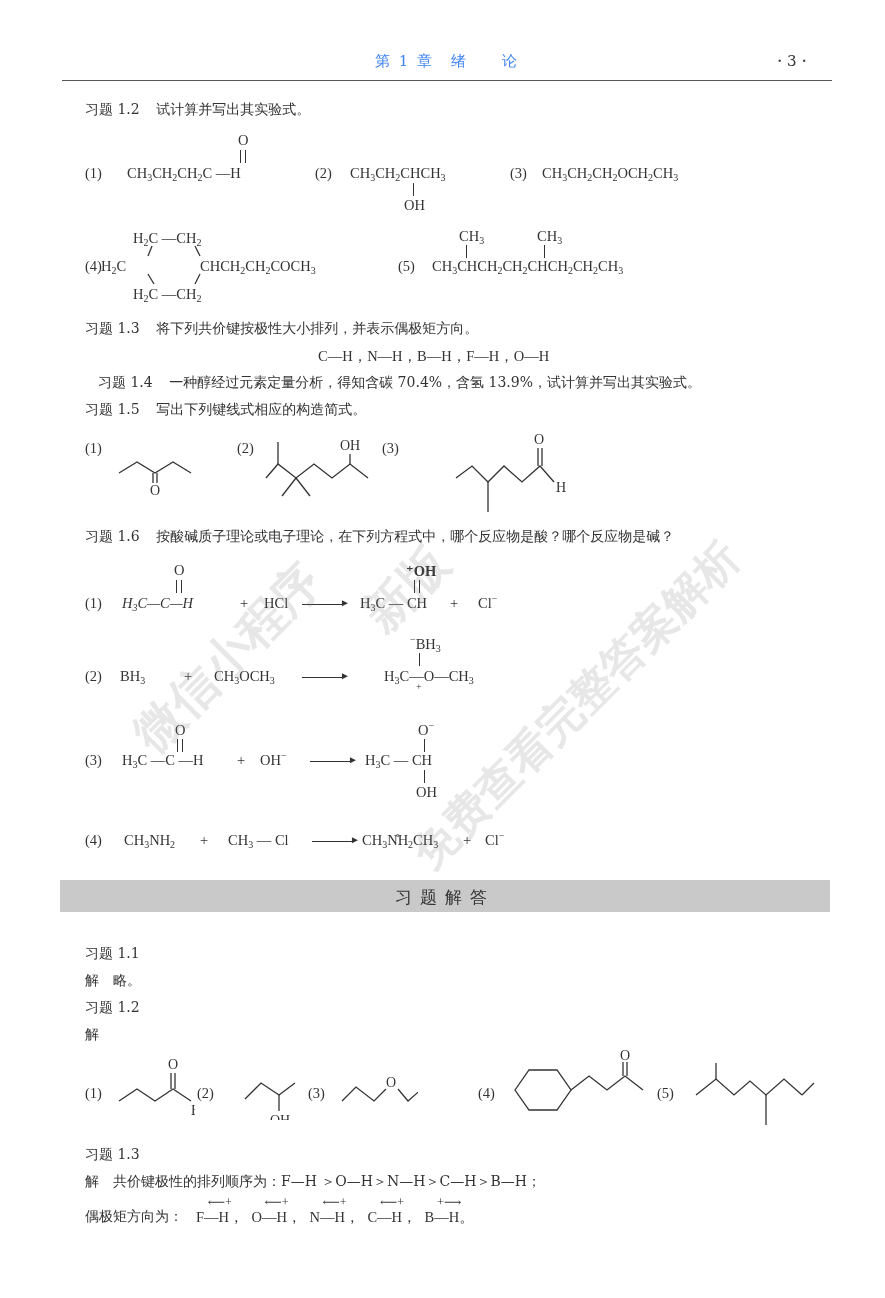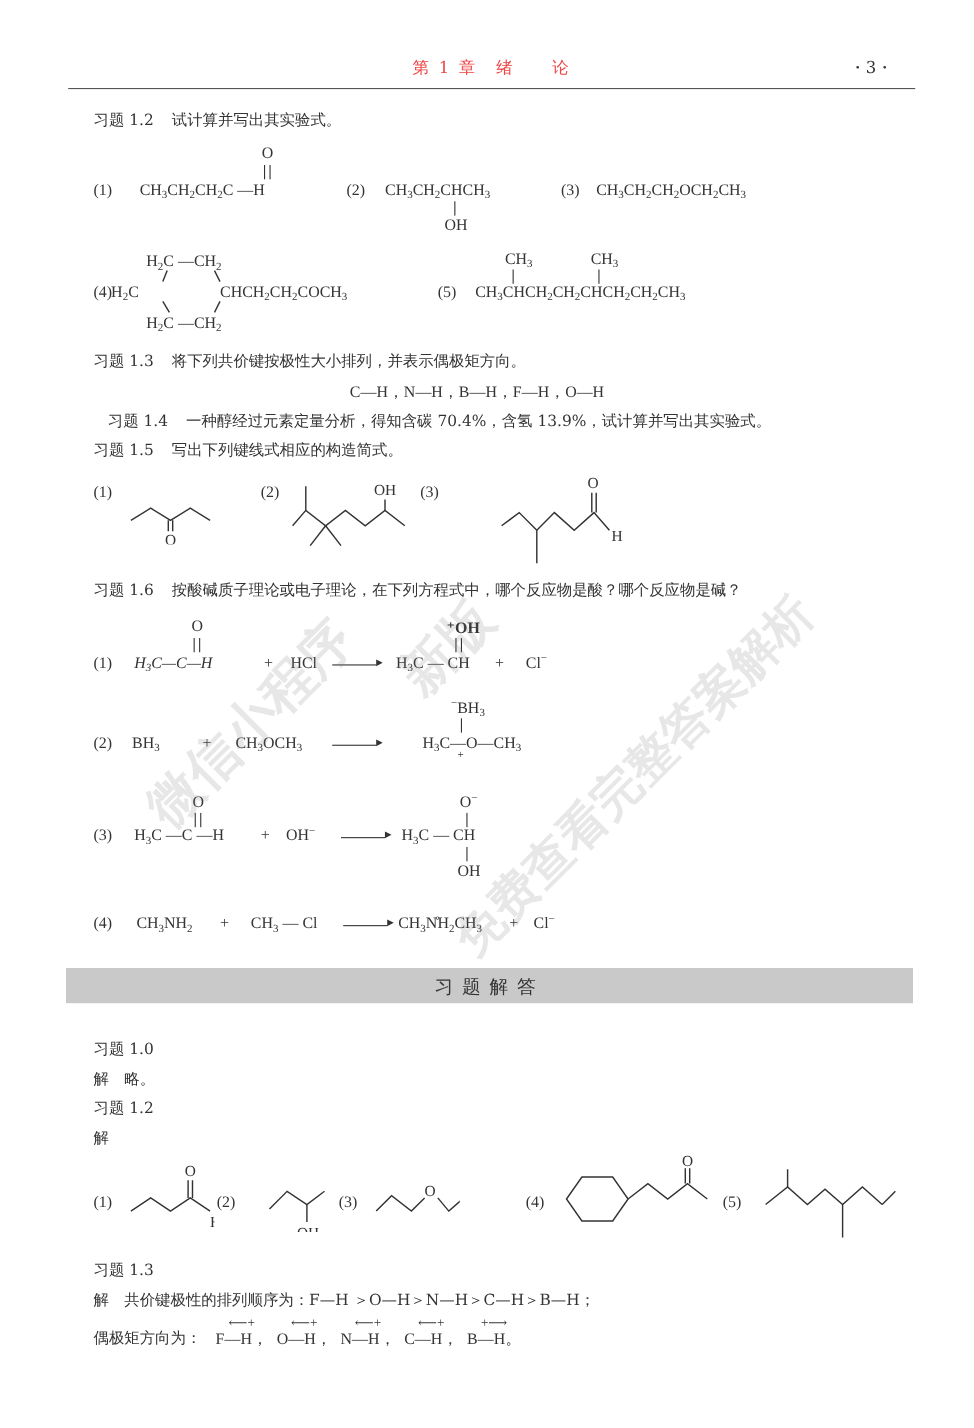--- a/index.html
+++ b/index.html
@@ -1,19 +1,19 @@
 <!DOCTYPE html>
 <html><head>
 <meta charset="utf-8">
 <style>
   html, body { margin:0; padding:0; }
   body { width:885px; height:1298px; background:#ffffff; position:relative; overflow:hidden;
          font-family:"DejaVu Serif","Liberation Serif",serif; color:#2a2a2a; }
   .abs { position:absolute; }
-  .hdr-title { left:375px; top:52px; font-size:15px; letter-spacing:2px; color:#ef4444;text-align:center; }
+  .hdr-title { left:375px; top:52px; font-size:15px; letter-spacing:2px; color:#3b82f6;text-align:center; }
   .hdr-page { left:772px; top:52px; font-size:15px; color:#333; }
   .hdr-rule { left:62px; top:80px; width:770px; height:1px; background:#555; }
   .txt { font-size:14px; color:#333; white-space:nowrap; }
   .chem { font-family:"Liberation Serif","DejaVu Serif",serif; font-size:14.5px; color:#333; white-space:nowrap; }
   sub { font-size:10px; vertical-align:-3px; line-height:0; }
   sup { font-size:10px; line-height:0; }
   .banner { left:60px; top:880px; width:770px; height:32px; background:#c9c9c9; }
   .banner-text { left:0; width:100%; top:6px; text-align:center; font-size:17px; letter-spacing:8px; color:#333; }
   svg.mol line, svg.mol polyline { stroke:#333; stroke-width:1.3; fill:none; }
   svg.mol text { font-family:"Liberation Serif","DejaVu Serif",serif; font-size:14px; fill:#333; }
@@ -150,21 +150,21 @@
 <div class="abs" style="left:312px;top:841px;width:40px;height:1px;background:#333;"></div>
 <div class="abs chem" style="left:350px;top:834px;font-size:10px;">►</div>
 <div class="abs chem" style="left:362px;top:832px;">CH<sub>3</sub>N̊H<sub>2</sub>CH<sub>3</sub></div>
 <div class="abs chem" style="left:463px;top:832px;">+</div>
 <div class="abs chem" style="left:485px;top:832px;">Cl<sup>−</sup></div>
 
 <div class="abs banner">
   <div class="abs banner-text">习题解答</div>
 </div>
 
-<div class="abs txt" style="left:85px;top:945px;">习题 1.0</div>
+<div class="abs txt" style="left:85px;top:945px;">习题 1.1</div>
 <div class="abs txt" style="left:85px;top:972px;">解　略。</div>
 <div class="abs txt" style="left:85px;top:999px;">习题 1.2</div>
 <div class="abs txt" style="left:85px;top:1026px;">解</div>
 
 <div class="abs chem" style="left:85px;top:1085px;">(1)</div>
 <svg class="abs mol" style="left:115px;top:1055px;" width="80" height="65">
   <polyline points="4,46 22,34 40,46 58,34 76,46"></polyline>
   <line x1="56" y1="34" x2="56" y2="18"></line>
     <line x1="60" y1="34" x2="60" y2="18"></line>
   <text x="53" y="14">O</text>

